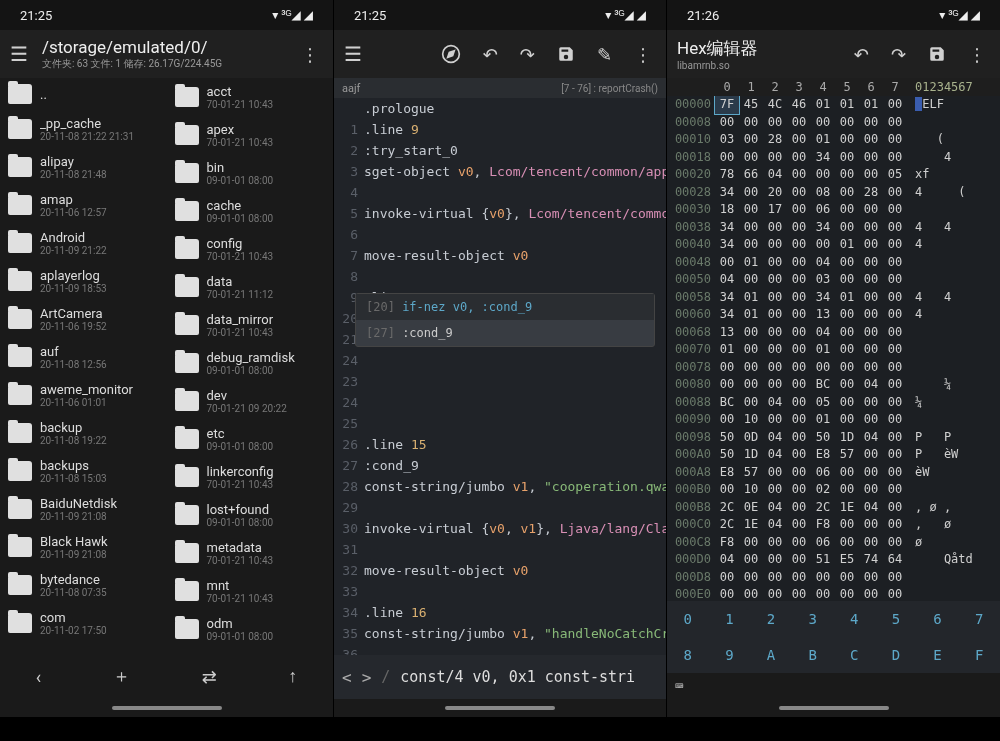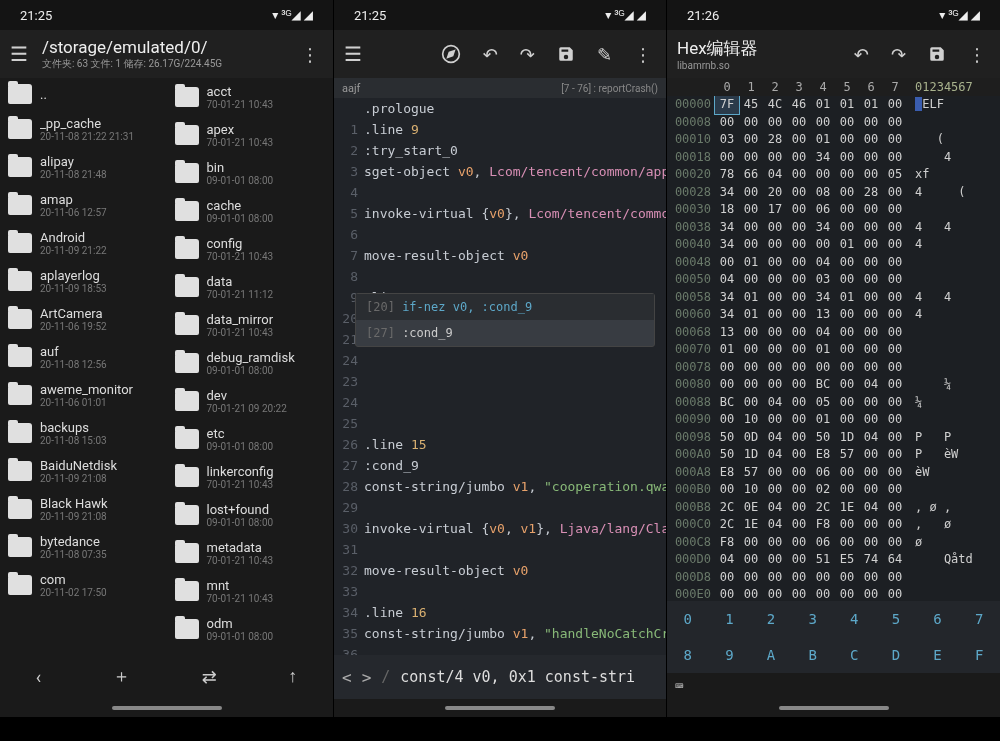--- a/index.html
+++ b/index.html
@@ -288,20 +288,27 @@
       <div class="file-info">
         <span class="file-name">auf</span>
         <span class="file-date">20-11-08 12:56</span>
       </div>
         </div>
         <div class="file-item">
           <div class="folder-icon"></div>
       <div class="file-info">
         <span class="file-name">aweme_monitor</span>
         <span class="file-date">20-11-06 01:01</span>
+      </div>
+        </div>
+        <div class="file-item">
+          <div class="folder-icon"></div>
+      <div class="file-info">
+        <span class="file-name">backup</span>
+        <span class="file-date">20-11-08 19:22</span>
       </div>
         </div>
         <div class="file-item">
           <div class="folder-icon"></div>
       <div class="file-info">
         <span class="file-name">backups</span>
         <span class="file-date">20-11-08 15:03</span>
       </div>
         </div>
         <div class="file-item">

